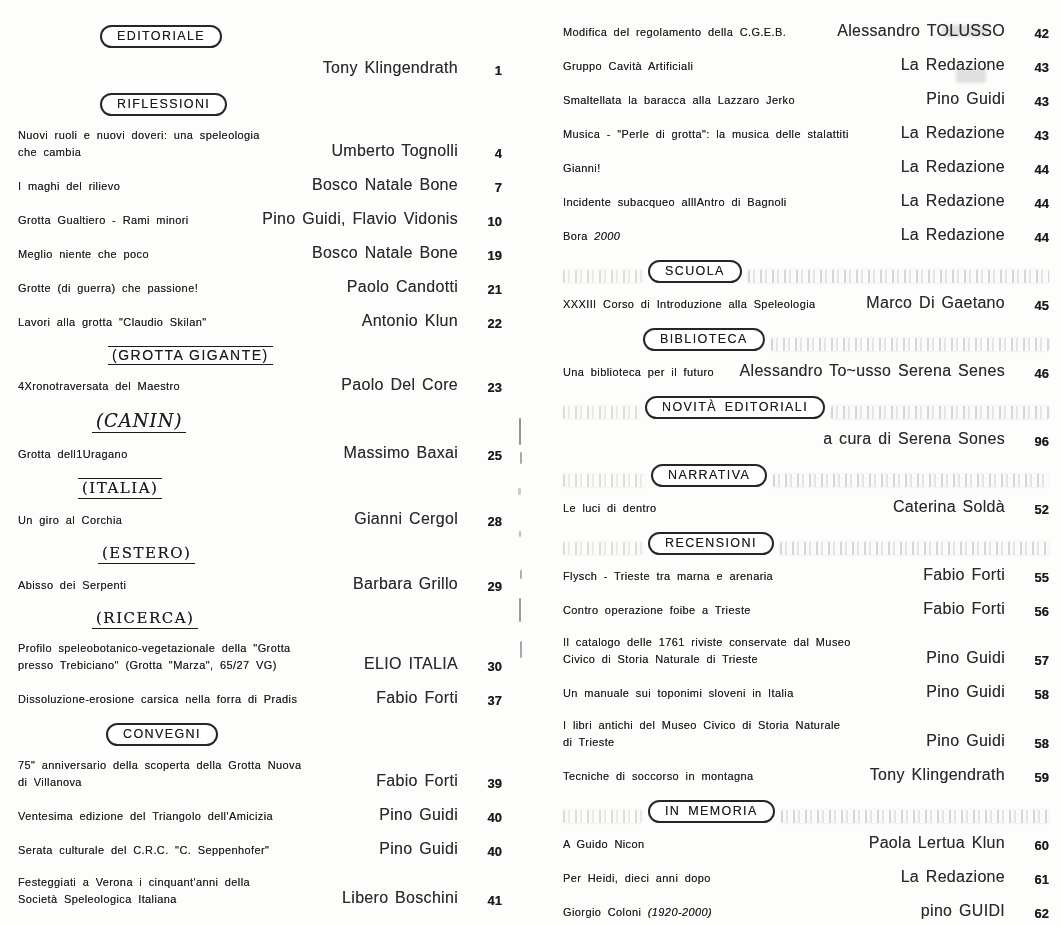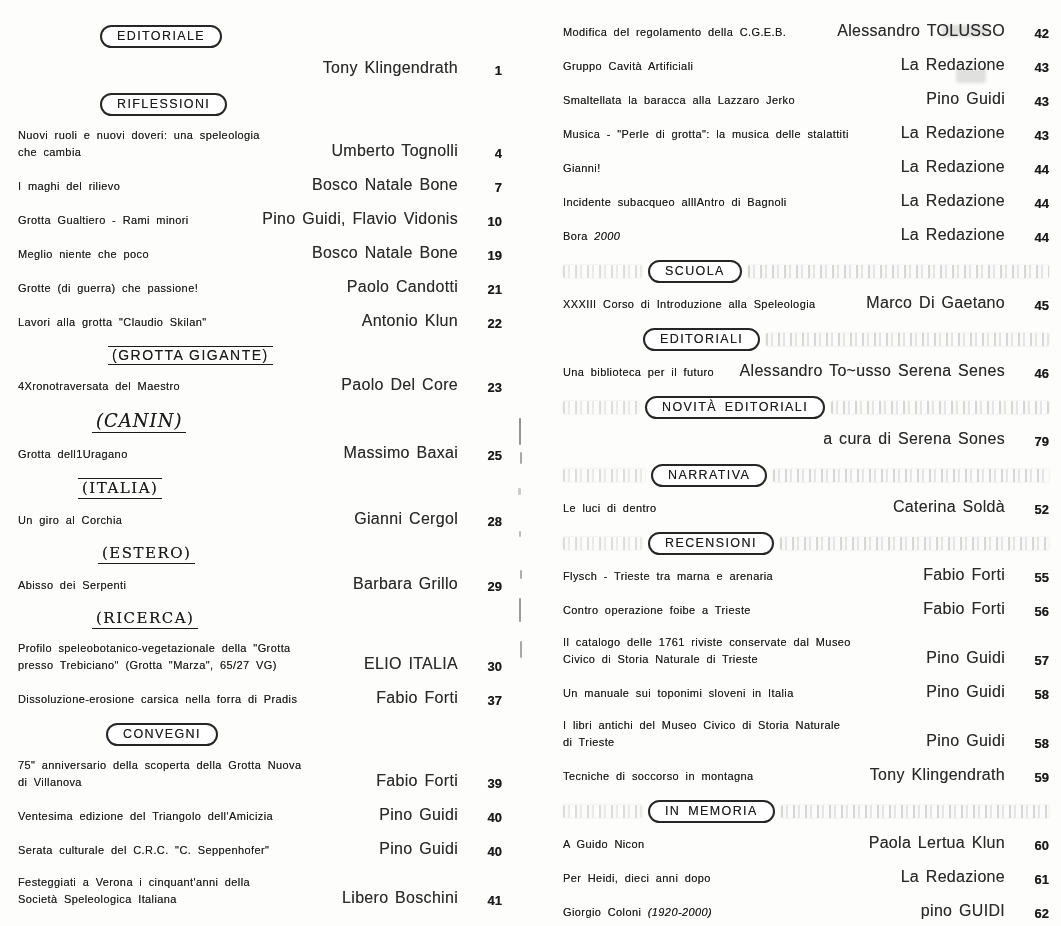--- a/index.html
+++ b/index.html
@@ -21,21 +21,21 @@
   .a{
     font-size:16px;letter-spacing:.3px;word-spacing:2px;color:#2a2a2a;
     white-space:nowrap;padding-right:14px;padding-bottom:1px;
     text-shadow:0 0 .4px rgba(0,0,0,.4);
   }
   .p{
     width:30px;text-align:right;font-size:13px;font-weight:bold;
     text-shadow:0 0 .5px rgba(0,0,0,.6);
   }
 
-  .hrow{display:flex;align-items:center;margin:3px 0 11px 0;}
+  .hrow{display:flex;align-items:flex-end;margin:3px 0 11px 0;}
   .hbox{
     display:inline-block;border:2px solid #262626;border-radius:12px;
     padding:2px 15px 3px 15px;font-size:12.5px;letter-spacing:1.4px;word-spacing:3px;
     background:#fff;white-space:nowrap;text-shadow:0 0 .4px rgba(0,0,0,.5);
   }
   .hserif{
     display:inline-block;padding:0 4px 1px 4px;font-size:15px;letter-spacing:1.5px;
     white-space:nowrap;text-shadow:0 0 .5px rgba(0,0,0,.55);
   }
   .f-sans{font-family:"Liberation Sans",sans-serif;font-size:14px;}
@@ -229,37 +229,37 @@
       <div class="hbox">SCUOLA</div>
       <div class="smudge smudge-right"></div>
     </div>
     <div class="item">
       <div class="t">XXXIII Corso di Introduzione alla Speleologia</div>
       <div class="a">Marco Di Gaetano</div>
       <div class="p">45</div>
     </div>
     <div class="hrow">
       <div style="width: 80px;"></div>
-      <div class="hbox">EDITORIALI</div>
+      <div class="hbox">BIBLIOTECA</div>
       <div class="smudge smudge-right"></div>
     </div>
     <div class="item">
       <div class="t">Una biblioteca per il futuro</div>
       <div class="a">Alessandro To~usso Serena Senes</div>
       <div class="p">46</div>
     </div>
     <div class="hrow">
       <div class="smudge smudge-left" style="width: 76px;"></div>
       <div class="hbox">NOVITÀ EDITORIALI</div>
       <div class="smudge smudge-right"></div>
     </div>
     <div class="item">
       <div class="t"></div>
       <div class="a">a cura di Serena Sones</div>
-      <div class="p">79</div>
+      <div class="p">96</div>
     </div>
     <div class="hrow">
       <div class="smudge smudge-left" style="width: 82px;"></div>
       <div class="hbox">NARRATIVA</div>
       <div class="smudge smudge-right"></div>
     </div>
     <div class="item">
       <div class="t">Le luci di dentro</div>
       <div class="a">Caterina Soldà</div>
       <div class="p">52</div>

